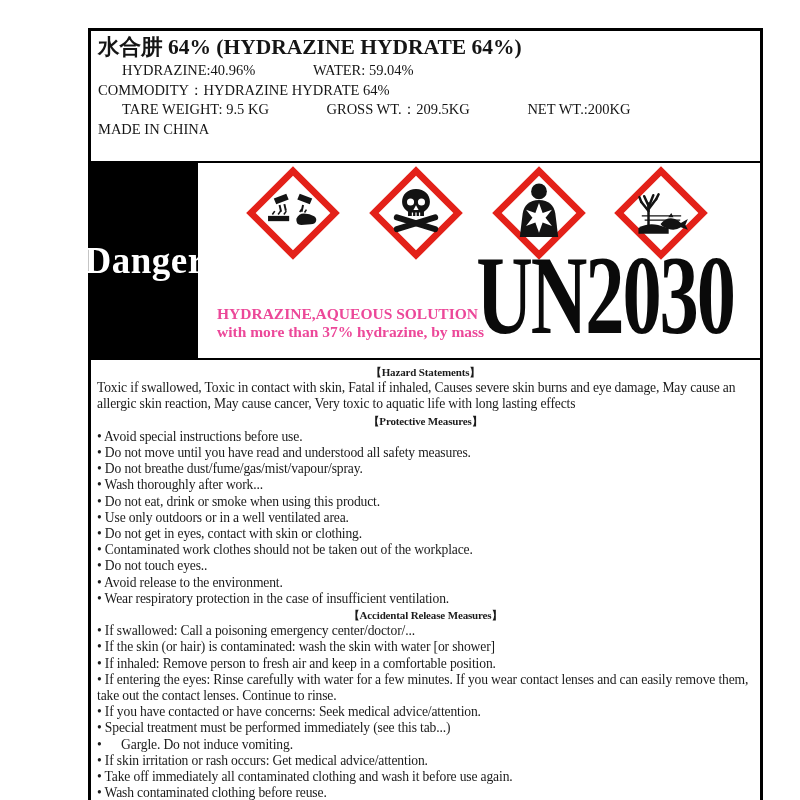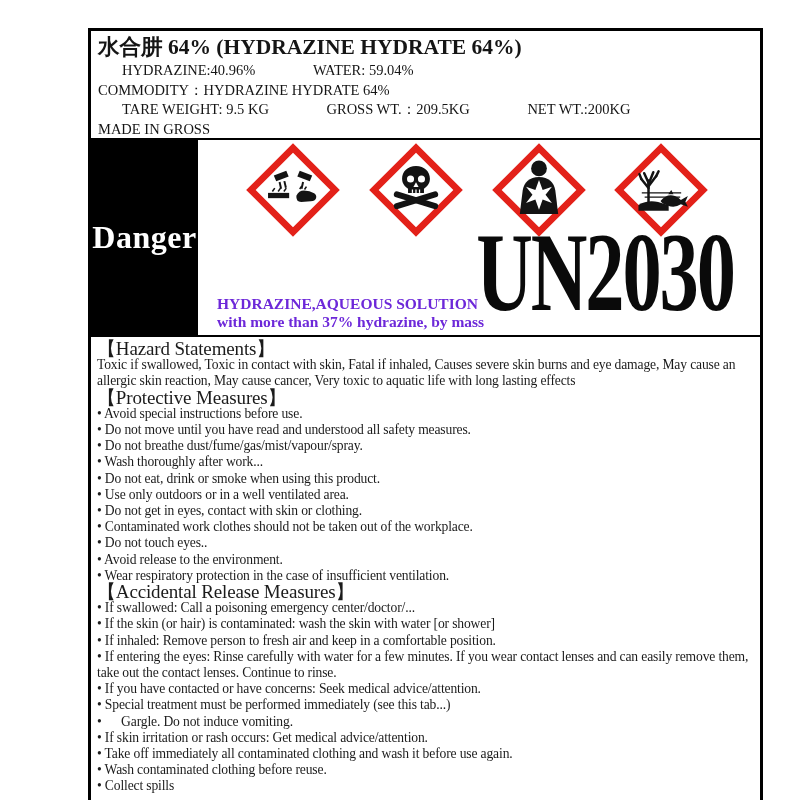--- a/index.html
+++ b/index.html
@@ -7,84 +7,84 @@
     width:800px;height:800px;overflow:hidden;background:#ffffff;
     font-family:"Liberation Serif","DejaVu Serif",serif;color:#151515;
     position:relative;
   }
   .label-box{
     position:absolute;left:88px;top:28px;width:669px;height:775px;
     border:3px solid #000;border-bottom:none;background:#fff;
   }
   
   .header-sec{
-    box-sizing:border-box;height:109px;border-bottom:2.5px solid #000;
+    box-sizing:border-box;height:132px;border-bottom:2.5px solid #000;
     padding:3px 7px 0 7px;
   }
   .title-line{
     font-size:21.5px;font-weight:bold;line-height:27px;white-space:nowrap;
   }
   .hdr-line{
     font-size:14.5px;line-height:19.5px;white-space:nowrap;
   }
   .hdr-line .seg{margin-right:30px;margin-left:24px;}
   .hdr-line .seg:last-child{margin-right:0;text-align:center;}
   
   .banner-sec{
     position:relative;box-sizing:border-box;height:197px;
     border-bottom:2.5px solid #000;background:#fff;
   }
   .danger-box{
     position:absolute;left:0;top:0;bottom:0;width:107px;background:#000;
     display:flex;align-items:center;justify-content:center;
   }
   .danger-word{
-    color:#fff;font-weight:bold;font-size:32px;letter-spacing:0.5px;
+    color:#fff;font-weight:bold;font-size:37px;letter-spacing:0.5px;
   }
   .picto{position:absolute;width:96px;height:96px;top:2px;}
   .picto.p1{left:154px;}
   .picto.p2{left:277px;}
   .picto.p3{left:400px;}
   .picto.p4{left:522px;}
   .shipping{
     position:absolute;left:126px;top:142px;font-weight:bold;
-    font-size:15.5px;line-height:17.5px;white-space:nowrap;color:#6d28d9;margin-top:13px;
+    font-size:15.5px;line-height:17.5px;white-space:nowrap;color:#ec4899;
   }
   .un-number{
     position:absolute;right:26px;top:76px;
     font-size:112px;line-height:112px;font-weight:bold;color:#0a0a0a;
     letter-spacing:-3px;transform:scaleX(0.70);transform-origin:100% 50%;
     white-space:nowrap;
   }
   
   .statements-sec{
     padding:4px 6px 0 6px;font-size:13.6px;line-height:16.2px;
     letter-spacing:-0.15px;color:#1b1b1b;
   }
   .stmt-line{white-space:pre-wrap;}
-  .stmt-heading{font-weight:normal;font-size:19px;}
+  .stmt-heading{font-weight:bold;font-size:11px;text-align:center;}
 </style>
 </head>
 <body>
 
 <div class="label-box">
 
   <div class="header-sec">
     <div class="title-line">水合肼 64% (HYDRAZINE HYDRATE 64%)</div>
     <div class="hdr-line">
       <span class="seg">HYDRAZINE:40.96%</span>
       <span class="seg">WATER: 59.04%</span>
     </div>
     <div class="hdr-line">COMMODITY：HYDRAZINE HYDRATE 64%</div>
     <div class="hdr-line">
       <span class="seg">TARE WEIGHT: 9.5 KG</span>
       <span class="seg">GROSS WT.：209.5KG</span>
       <span class="seg">NET WT.:200KG</span>
     </div>
-    <div class="hdr-line">MADE IN GROSS</div>
+    <div class="hdr-line">MADE IN CHINA</div>
   </div>
 
   <div class="banner-sec">
 
     <div class="danger-box">
       <span class="danger-word">Danger</span>
     </div>
 
     <svg class="picto p1" viewBox="0 0 100 100">
       <rect class="frame" x="19" y="19" width="62" height="62" transform="rotate(45 50 50)" fill="#fff" stroke="#e32119" stroke-width="7"></rect>

